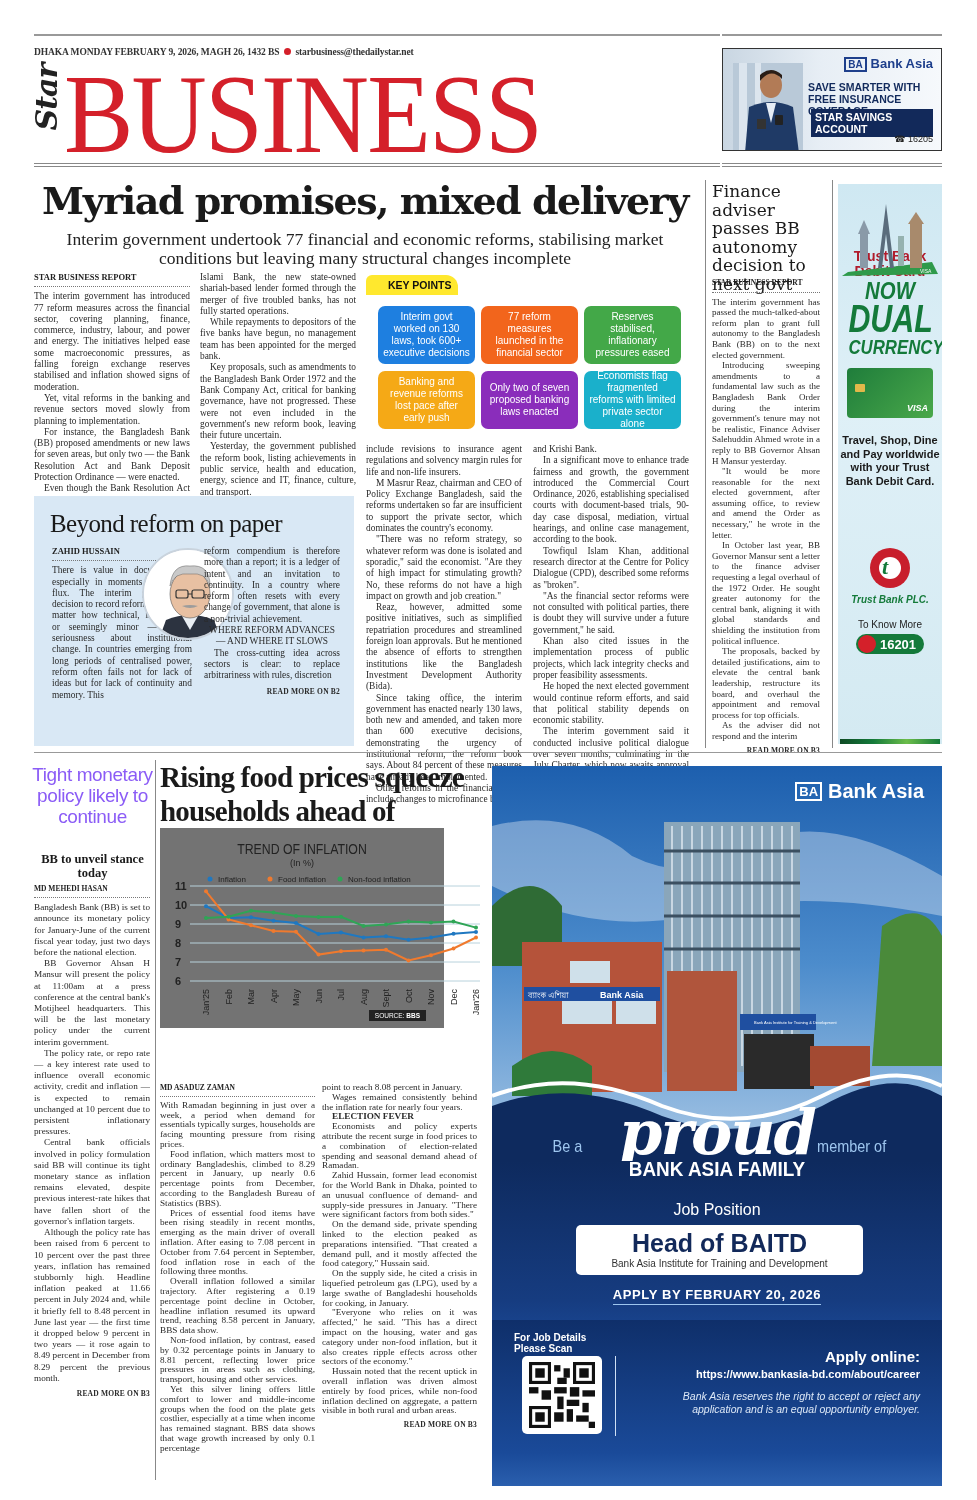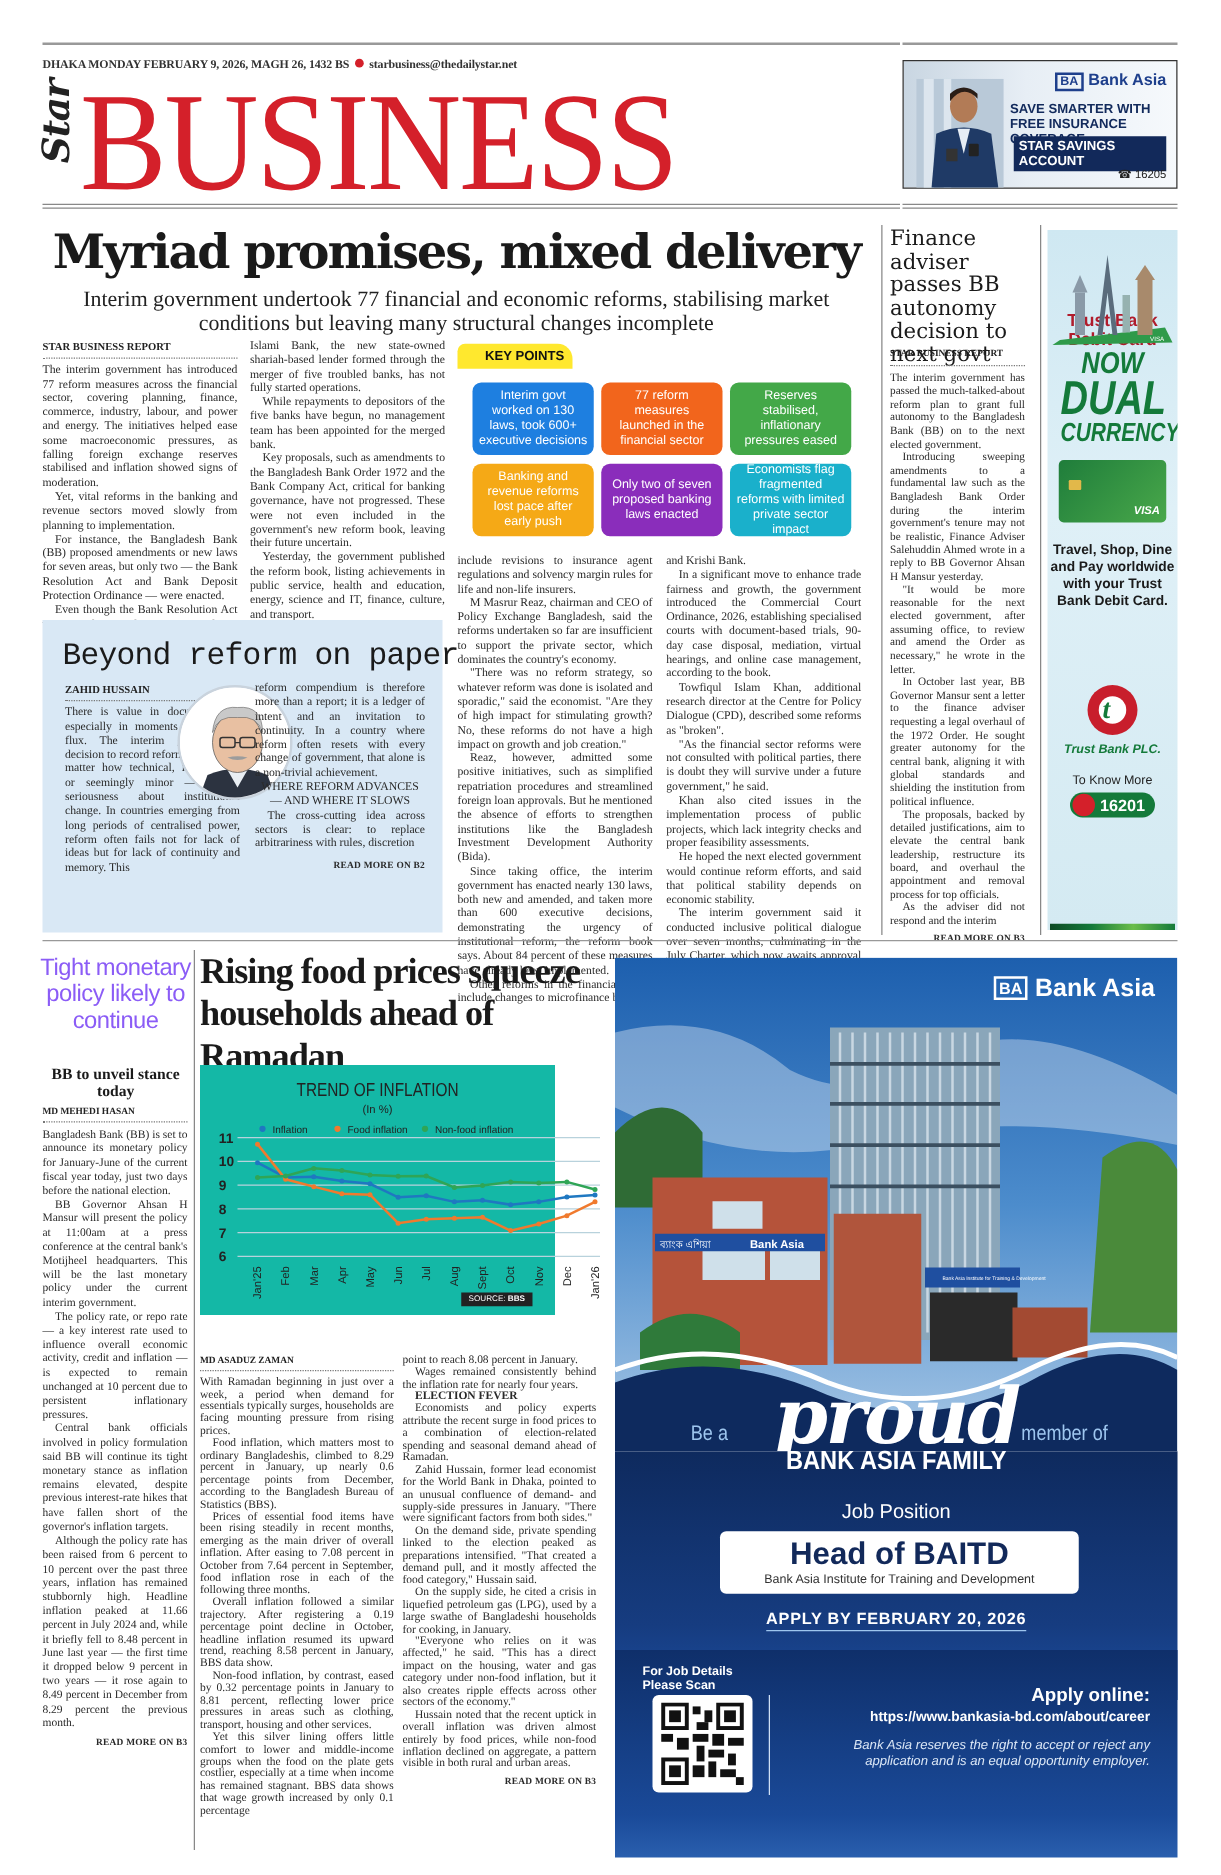--- a/index.html
+++ b/index.html
@@ -22,40 +22,40 @@
 .deck{left:50px;top:230px;width:630px;text-align:center;font-size:17.5px;line-height:19px;color:#222}
 .byline{font-size:8.5px;font-weight:bold;color:#222;text-transform:uppercase;border-bottom:1px dotted #777;padding-bottom:3px;margin-bottom:4px;font-family:"Liberation Serif",serif}
 .col{position:absolute;font-size:9.4px;line-height:11.3px;text-align:justify;color:#2a2a2a;font-family:"Liberation Serif",serif}
 .col p{text-indent:10px}
 .col p.noind{text-indent:0}
 .readmore{text-align:right;font-size:7.5px;font-weight:bold;margin-top:4px;text-transform:uppercase;letter-spacing:.2px}
 .kp-label{left:366px;top:275px;width:92px;height:20px;background:#ffe82e;border-radius:6px 12px 0 0;font:bold 10.5px "Liberation Sans",sans-serif;color:#111;padding:4px 0 0 22px}
 .kp-grid{left:378px;top:306px;width:303px;display:grid;grid-template-columns:repeat(3,97px);grid-gap:7px 6px}
 .kp{height:58px;border-radius:7px;color:#fff;font:10px/12px "Liberation Sans",sans-serif;display:flex;align-items:center;justify-content:center;text-align:center;padding:2px 5px}
 .opinion{left:34px;top:496px;width:320px;height:250px;background:#d9e8f5}
-.opinion h2{position:absolute;left:16px;top:14px;font-family:Liberation Mono, monospace;font-weight:normal;font-size:25px;letter-spacing:-.6px;color:#1a1a1a;white-space:nowrap}
+.opinion h2{position:absolute;left:16px;top:14px;font-family:Liberation Serif, serif;font-weight:normal;font-size:25px;letter-spacing:-.6px;color:#1a1a1a;white-space:nowrap}
 .portrait{position:absolute;left:108px;top:52px;width:92px;height:92px;border-radius:50%;background:#fff;border:2px solid #c9d3dd;overflow:hidden}
 .sidehead{position:absolute;left:712px;top:182px;width:108px;font-size:17px;line-height:18.5px;color:#1a1a1a;font-family:"DejaVu Serif",serif}
 .trust-ad{left:838px;top:184px;width:104px;height:560px;background:linear-gradient(180deg,#cfe8f2 0%,#dff0f7 40%,#d4eaf2 100%);overflow:hidden;text-align:center}
 .trust-ad .t1{font:bold 14px/15px "Liberation Sans",sans-serif;color:#b01c2c;margin-top:65px}
 .trust-ad .t2{font:bold italic 24px/23px "Liberation Sans",sans-serif;color:#147a3a;transform:scaleX(.85)}
 .trust-ad .t3{font:bold italic 38px/34px "Liberation Sans",sans-serif;color:#147a3a;transform:scaleX(.8)}
 .trust-ad .t4{font:bold italic 21px/22px "Liberation Sans",sans-serif;color:#147a3a;transform:scaleX(.8)}
 .trust-ad .card{margin:10px auto 0;width:86px;height:50px;border-radius:4px;background:linear-gradient(135deg,#1f7d3b,#49a84a);position:relative}
 .trust-ad .t5{font:bold 11px/13.5px "Liberation Sans",sans-serif;color:#1a1a1a;margin-top:16px}
 .trust-ad .logo{margin:60px auto 0;width:40px;height:40px;border-radius:50%;background:#c81e2c;position:relative}
 .trust-ad .logoname{font:bold italic 10px "Liberation Sans",sans-serif;color:#147a3a;margin-top:6px}
 .trust-ad .know{font:10px "Liberation Sans",sans-serif;color:#222;margin-top:14px}
 .trust-ad .hotline{display:inline-flex;align-items:center;margin-top:4px;background:#147a3a;color:#fff;border-radius:10px;font:bold 13px "Liberation Sans",sans-serif;padding:1px 8px 1px 2px}
 .trust-ad .hotline .ph{width:18px;height:18px;border-radius:50%;background:#d4202a;margin-right:4px;display:inline-block;position:relative}
 .trust-ad .stripe{position:absolute;left:2px;right:2px;bottom:0;height:5px;background:linear-gradient(90deg,#0e4a24,#147a3a,#6bbd4a,#147a3a)}
 .tight-head{left:30px;top:764px;width:125px;text-align:center;font-family:Liberation Sans, sans-serif;font-size:19px;line-height:21px;color:#8b5cf6;letter-spacing:-.4px}
 .tight-sub{left:30px;top:852px;width:125px;text-align:center;font-weight:bold;font-size:12.5px;line-height:14px;color:#1a1a1a}
 .food-head{left:160px;top:760px;width:330px;font-family:Liberation Serif, serif;font-weight:bold;font-size:29px;line-height:34px;letter-spacing:-.8px;color:#1a1a1a}
-.chart{left:160px;top:852px;width:284px;height:200px;background:#14b8a6}
+.chart{left:160px;top:828px;width:284px;height:200px;background:#737373}
 .chart .ct{position:absolute;top:12px;left:0;width:100%;text-align:center;font:15px "Liberation Sans",sans-serif;transform:scaleX(.82);color:#222}
 .chart .cs{position:absolute;top:30px;left:0;width:100%;text-align:center;font:9px "Liberation Sans",sans-serif;color:#222}
 .chart .src{position:absolute;right:18px;bottom:7px;background:#222;color:#fff;font:bold 6.5px "Liberation Sans",sans-serif;padding:2px 6px}
 .ad-main{left:492px;top:766px;width:450px;height:395px;overflow:hidden}
 .ad-bottom{left:492px;top:1161px;width:450px;height:199px;background:linear-gradient(180deg,#0e2a5e 0%,#163c80 70%,#1c4d9e 100%);color:#fff;text-align:center;font-family:"Liberation Sans",sans-serif}
 .vsep{position:absolute;width:1px;background:#888}
 </style>
 </head>
 <body>
 
@@ -115,21 +115,21 @@
   <p>In the financial sector, measures</p>
 </div>
 
 <div class="abs kp-label">KEY POINTS</div>
 <div class="abs kp-grid">
   <div class="kp" style="background:#1e7fe0">Interim govt worked on 130 laws, took 600+ executive decisions</div>
   <div class="kp" style="background:#f2651c">77 reform measures launched in the financial sector</div>
   <div class="kp" style="background:#43a848">Reserves stabilised, inflationary pressures eased</div>
   <div class="kp" style="background:#f5a916">Banking and revenue reforms lost pace after early push</div>
   <div class="kp" style="background:#8a2dbb">Only two of seven proposed banking laws enacted</div>
-  <div class="kp" style="background:#1ab0cb">Economists flag fragmented reforms with limited private sector impact</div>
+  <div class="kp" style="background:#1ab0cb">Economists flag fragmented reforms with limited private sector alone</div>
 </div>
 
 <div class="col" style="left:366px;top:444px;width:156px;">
   <p class="noind">include revisions to insurance agent regulations and solvency margin rules for life and non-life insurers.</p>
   <p>M Masrur Reaz, chairman and CEO of Policy Exchange Bangladesh, said the reforms undertaken so far are insufficient to support the private sector, which dominates the country's economy.</p>
   <p>"There was no reform strategy, so whatever reform was done is isolated and sporadic," said the economist. "Are they of high impact for stimulating growth? No, these reforms do not have a high impact on growth and job creation."</p>
   <p>Reaz, however, admitted some positive initiatives, such as simplified repatriation procedures and streamlined foreign loan approvals. But he mentioned the absence of efforts to strengthen institutions like the Bangladesh Investment Development Authority (Bida).</p>
   <p>Since taking office, the interim government has enacted nearly 130 laws, both new and amended, and taken more than 600 executive decisions, demonstrating the urgency of institutional reform, the reform book says. About 84 percent of these measures have already been implemented.</p>
   <p>Other reforms in the financial sector include changes to microfinance banks</p>
 </div>

